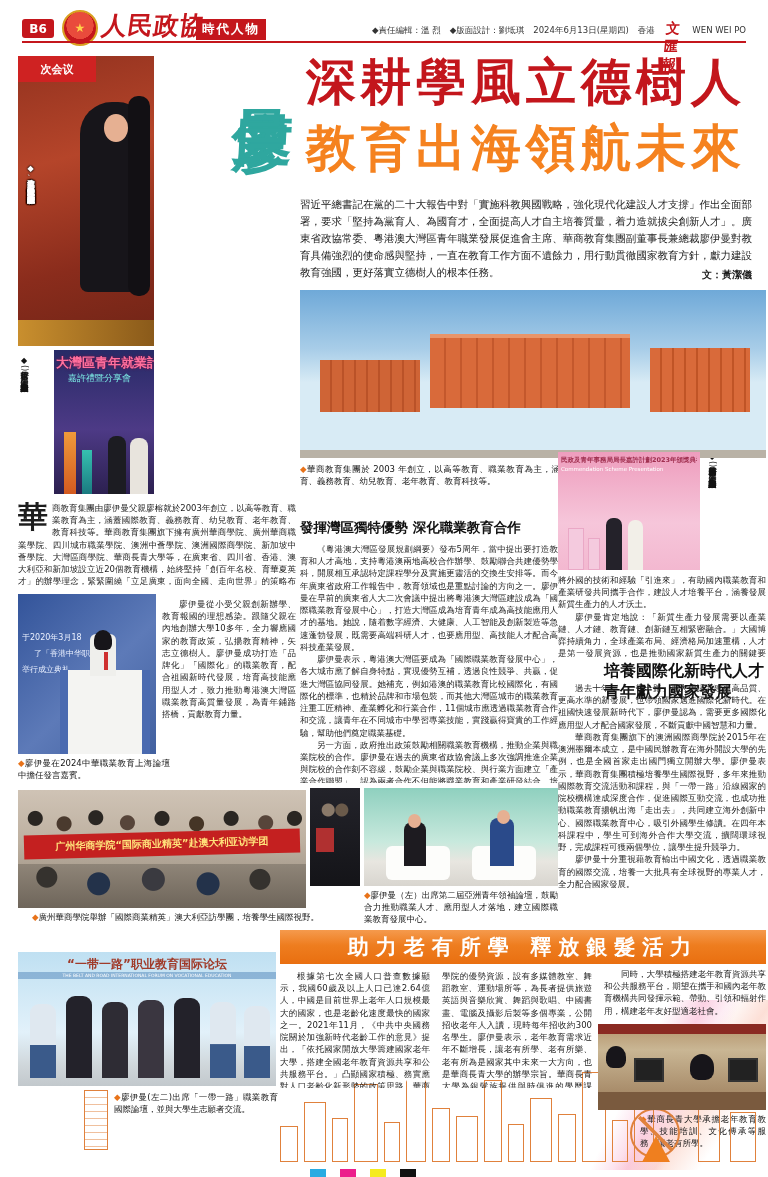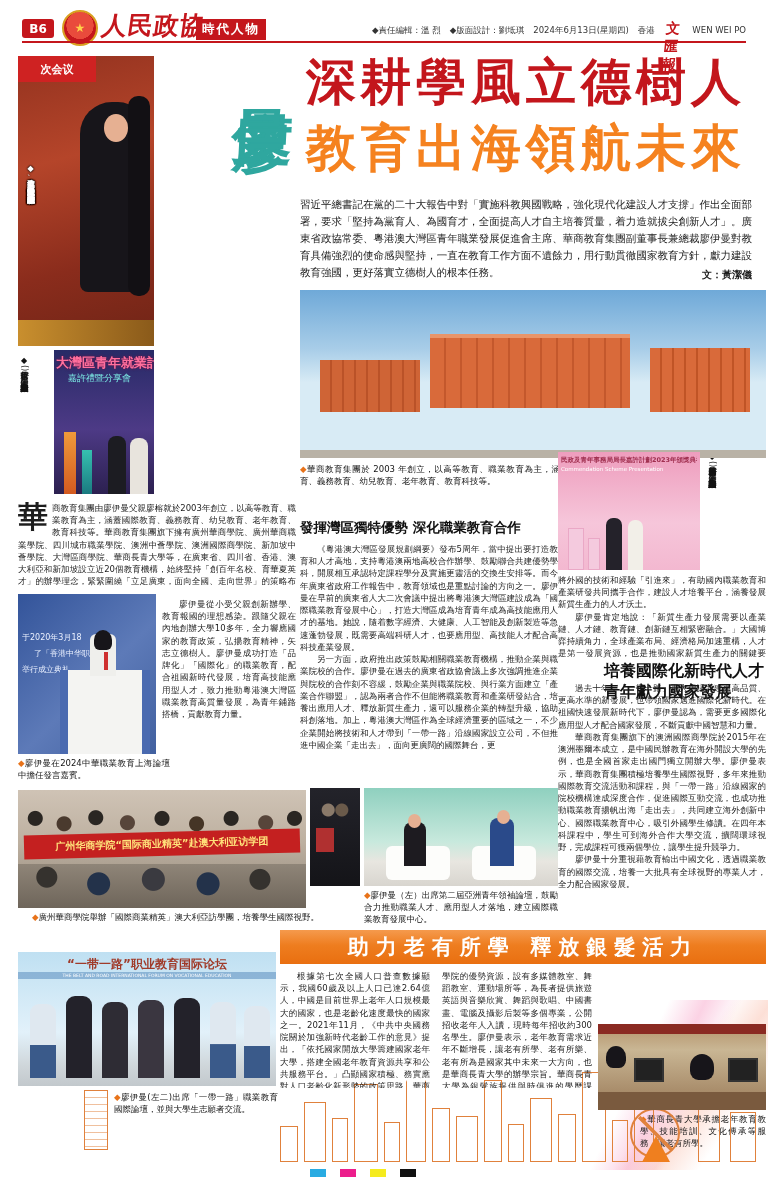--- a/index.html
+++ b/index.html
@@ -114,20 +114,21 @@
   </div>
   <div class="abs vcap" style="left:706px;top:452px;height:122px;">◆民政及青年事務局局長麥美娟(左)為廖伊曼(右)頒授民政及青年事務局局長嘉許計劃嘉許狀及獎章。</div>
 
   <div class="abs body-text" style="left:18px;top:502px;width:278px;height:88px;overflow:hidden;">
     <span class="dropcap">華</span><span>商教育集團由廖伊曼父親廖榕就於2003年創立，以高等教育、職業教育為主，涵蓋國際教育、義務教育、幼兒教育、老年教育、教育科技等。華商教育集團旗下擁有廣州華商學院、廣州華商職業學院、四川城市職業學院、澳洲中薈學院、澳洲國際商學院、新加坡中薈學院、大灣區商學院、華商長青大學等，在廣東省、四川省、香港、澳大利亞和新加坡設立近20個教育機構，始終堅持「創百年名校、育華夏英才」的辦學理念，緊緊圍繞「立足廣東，面向全國、走向世界」的策略布局。</span>
   </div>
 
   <div class="abs subhead" style="left:300px;top:519px;width:260px;font-size:13.5px;">發揮灣區獨特優勢 深化職業教育合作</div>
   <div class="abs body-text" style="left:300px;top:543px;width:258px;height:240px;overflow:hidden;">
     <p>《粵港澳大灣區發展規劃綱要》發布5周年，當中提出要打造教育和人才高地，支持粵港澳兩地高校合作辦學、鼓勵聯合共建優勢學科，開展相互承認特定課程學分及實施更靈活的交換生安排等。而今年廣東省政府工作報告中，教育領域也是重點討論的方向之一。廖伊曼在早前的廣東省人大二次會議中提出將粵港澳大灣區建設成為「國際職業教育發展中心」，打造大灣區成為培育青年成為高技能應用人才的基地。她說，隨着數字經濟、大健康、人工智能及創新製造等急速蓬勃發展，既需要高端科研人才，也要應用型、高技能人才配合高科技產業發展。</p>
+    <p>廖伊曼表示，粵港澳大灣區要成為「國際職業教育發展中心」，各大城市應了解自身特點，實現優勢互補，透過良性競爭、共贏，促進大灣區協同發展。她補充，例如港澳的職業教育比較國際化，有國際化的標準，也精於品牌和市場包裝，而其他大灣區城市的職業教育注重工匠精神、產業孵化和行業合作，11個城市應透過職業教育合作和交流，讓青年在不同城市中學習專業技能，實踐贏得寶貴的工作經驗，幫助他們奠定職業基礎。</p>
     <p>另一方面，政府推出政策鼓勵相關職業教育機構，推動企業與職業院校的合作。廖伊曼在過去的廣東省政協會議上多次強調推進企業與院校的合作刻不容緩，鼓勵企業與職業院校、與行業方面建立「產業合作聯盟」，認為兩者合作不但能將職業教育和產業研發結合，培養出應用人才、釋放新質生產力，還可以服務企業的轉型升級，協助科創落地。加上，粵港澳大灣區作為全球經濟重要的區域之一，不少企業開始將技術和人才帶到「一帶一路」沿線國家設立公司，不但推進中國企業「走出去」，面向更廣闊的國際舞台，更</p>
   </div>
 
   <div class="photo" style="left:18px;top:594px;width:138px;height:160px;background:linear-gradient(135deg,#33549a 0%,#5d7ab8 55%,#41609f 100%);">
     <div class="abs" style="left:4px;top:38px;font-size:8px;color:#eaf0ff;white-space:nowrap;">于2020年3月18</div>
     <div class="abs" style="left:4px;top:54px;font-size:8px;color:#eaf0ff;white-space:nowrap;margin-left:12px;">了「香港中华职</div>
     <div class="abs" style="left:4px;top:70px;font-size:8px;color:#eaf0ff;white-space:nowrap;">举行成立典礼</div>
     <div class="abs" style="right:6px;bottom:0;width:74px;height:84px;background:#f4f4f2;border-left:8px solid #4a6ab0;border-right:8px solid #4a6ab0;"></div>
     <div class="abs" style="right:40px;bottom:78px;width:26px;height:42px;background:#efefec;border-radius:6px 6px 0 0;"></div>
     <div class="abs" style="right:44px;bottom:104px;width:18px;height:20px;background:#17151a;border-radius:50% 50% 30% 30%;"></div>
@@ -172,20 +173,23 @@
 
   <div class="abs banner" style="left:280px;top:930px;width:486px;height:34px;">助力老有所學 釋放銀髮活力</div>
 
   <div class="rays" style="left:540px;top:1000px;width:228px;height:170px;background:linear-gradient(115deg,transparent 42%,rgba(242,106,166,0.30) 54%,transparent 66%),linear-gradient(125deg,transparent 55%,rgba(247,150,120,0.30) 67%,transparent 80%);"></div>
 
   <div class="abs body-text" style="left:280px;top:970px;width:150px;height:118px;overflow:hidden;z-index:2;">
     <p>根據第七次全國人口普查數據顯示，我國60歲及以上人口已達2.64億人，中國是目前世界上老年人口規模最大的國家，也是老齡化速度最快的國家之一。2021年11月，《中共中央國務院關於加強新時代老齡工作的意見》提出，「依托國家開放大學籌建國家老年大學，搭建全國老年教育資源共享和公共服務平台。」凸顯國家積極、務實應對人口老齡化新形勢的政策思路。華商教育集團積極響應國家老年人口戰略，在2015年成立公益老人學院——華商長青大學，承擔老年教育教學、技能培訓、文化傳承等服務。學校依托廣東財經大學華商學院</p>
   </div>
   <div class="abs body-text" style="left:442px;top:970px;width:150px;height:118px;overflow:hidden;z-index:2;">
     <p style="text-indent:0;">學院的優勢資源，設有多媒體教室、舞蹈教室、運動場所等，為長者提供旅遊英語與音樂欣賞、舞蹈與歌唱、中國書畫、電腦及攝影后製等多個專業，公開招收老年人入讀，現時每年招收約300名學生。廖伊曼表示，老年教育需求近年不斷增長，讓老有所學、老有所樂、老有所為是國家其中未來一大方向，也是華商長青大學的辦學宗旨。華商長青大學為銀髮族提供與時俱進的學歷課程，讓他們透過學習了解社會和國家的發展，有更多機會參與社會發展和共享發展成果的權利。</p>
+  </div>
+  <div class="abs body-text" style="left:604px;top:968px;width:162px;height:52px;overflow:hidden;z-index:2;">
+    <p>同時，大學積極搭建老年教育資源共享和公共服務平台，期望在攜手和國內老年教育機構共同發揮示範、帶動、引領和輻射作用，構建老年友好型適老社會。</p>
   </div>
 
   <div class="photo" style="left:18px;top:952px;width:258px;height:134px;background:linear-gradient(180deg,#bfe0f2 0%,#e2f1fa 60%,#cfd6da 85%,#c2c8cc 100%);">
     <div class="abs" style="left:0;top:4px;width:100%;text-align:center;font-size:12px;font-weight:bold;color:#a03b2a;white-space:nowrap;overflow:hidden;">“一带一路”职业教育国际论坛</div>
     <div class="abs" style="left:0;top:20px;width:100%;text-align:center;font-size:4.5px;color:#ffffff;background:rgba(90,140,190,.55);padding:1px 0;white-space:nowrap;overflow:hidden;">THE BELT AND ROAD INTERNATIONAL FORUM ON VOCATIONAL EDUCATION</div>
     <div class="abs" style="left:12px;bottom:8px;width:26px;height:74px;background:linear-gradient(180deg,#dfe8f0 55%,#3a5a8a 56%);border-radius:9px 9px 0 0;"></div>
     <div class="abs" style="left:48px;bottom:8px;width:26px;height:82px;background:#23222a;border-radius:9px 9px 0 0;"></div>
     <div class="abs" style="left:84px;bottom:8px;width:26px;height:76px;background:#2e2c34;border-radius:9px 9px 0 0;"></div>
     <div class="abs" style="left:120px;bottom:8px;width:26px;height:78px;background:#3a3640;border-radius:9px 9px 0 0;"></div>
     <div class="abs" style="left:156px;bottom:8px;width:26px;height:80px;background:#23222a;border-radius:9px 9px 0 0;"></div>

